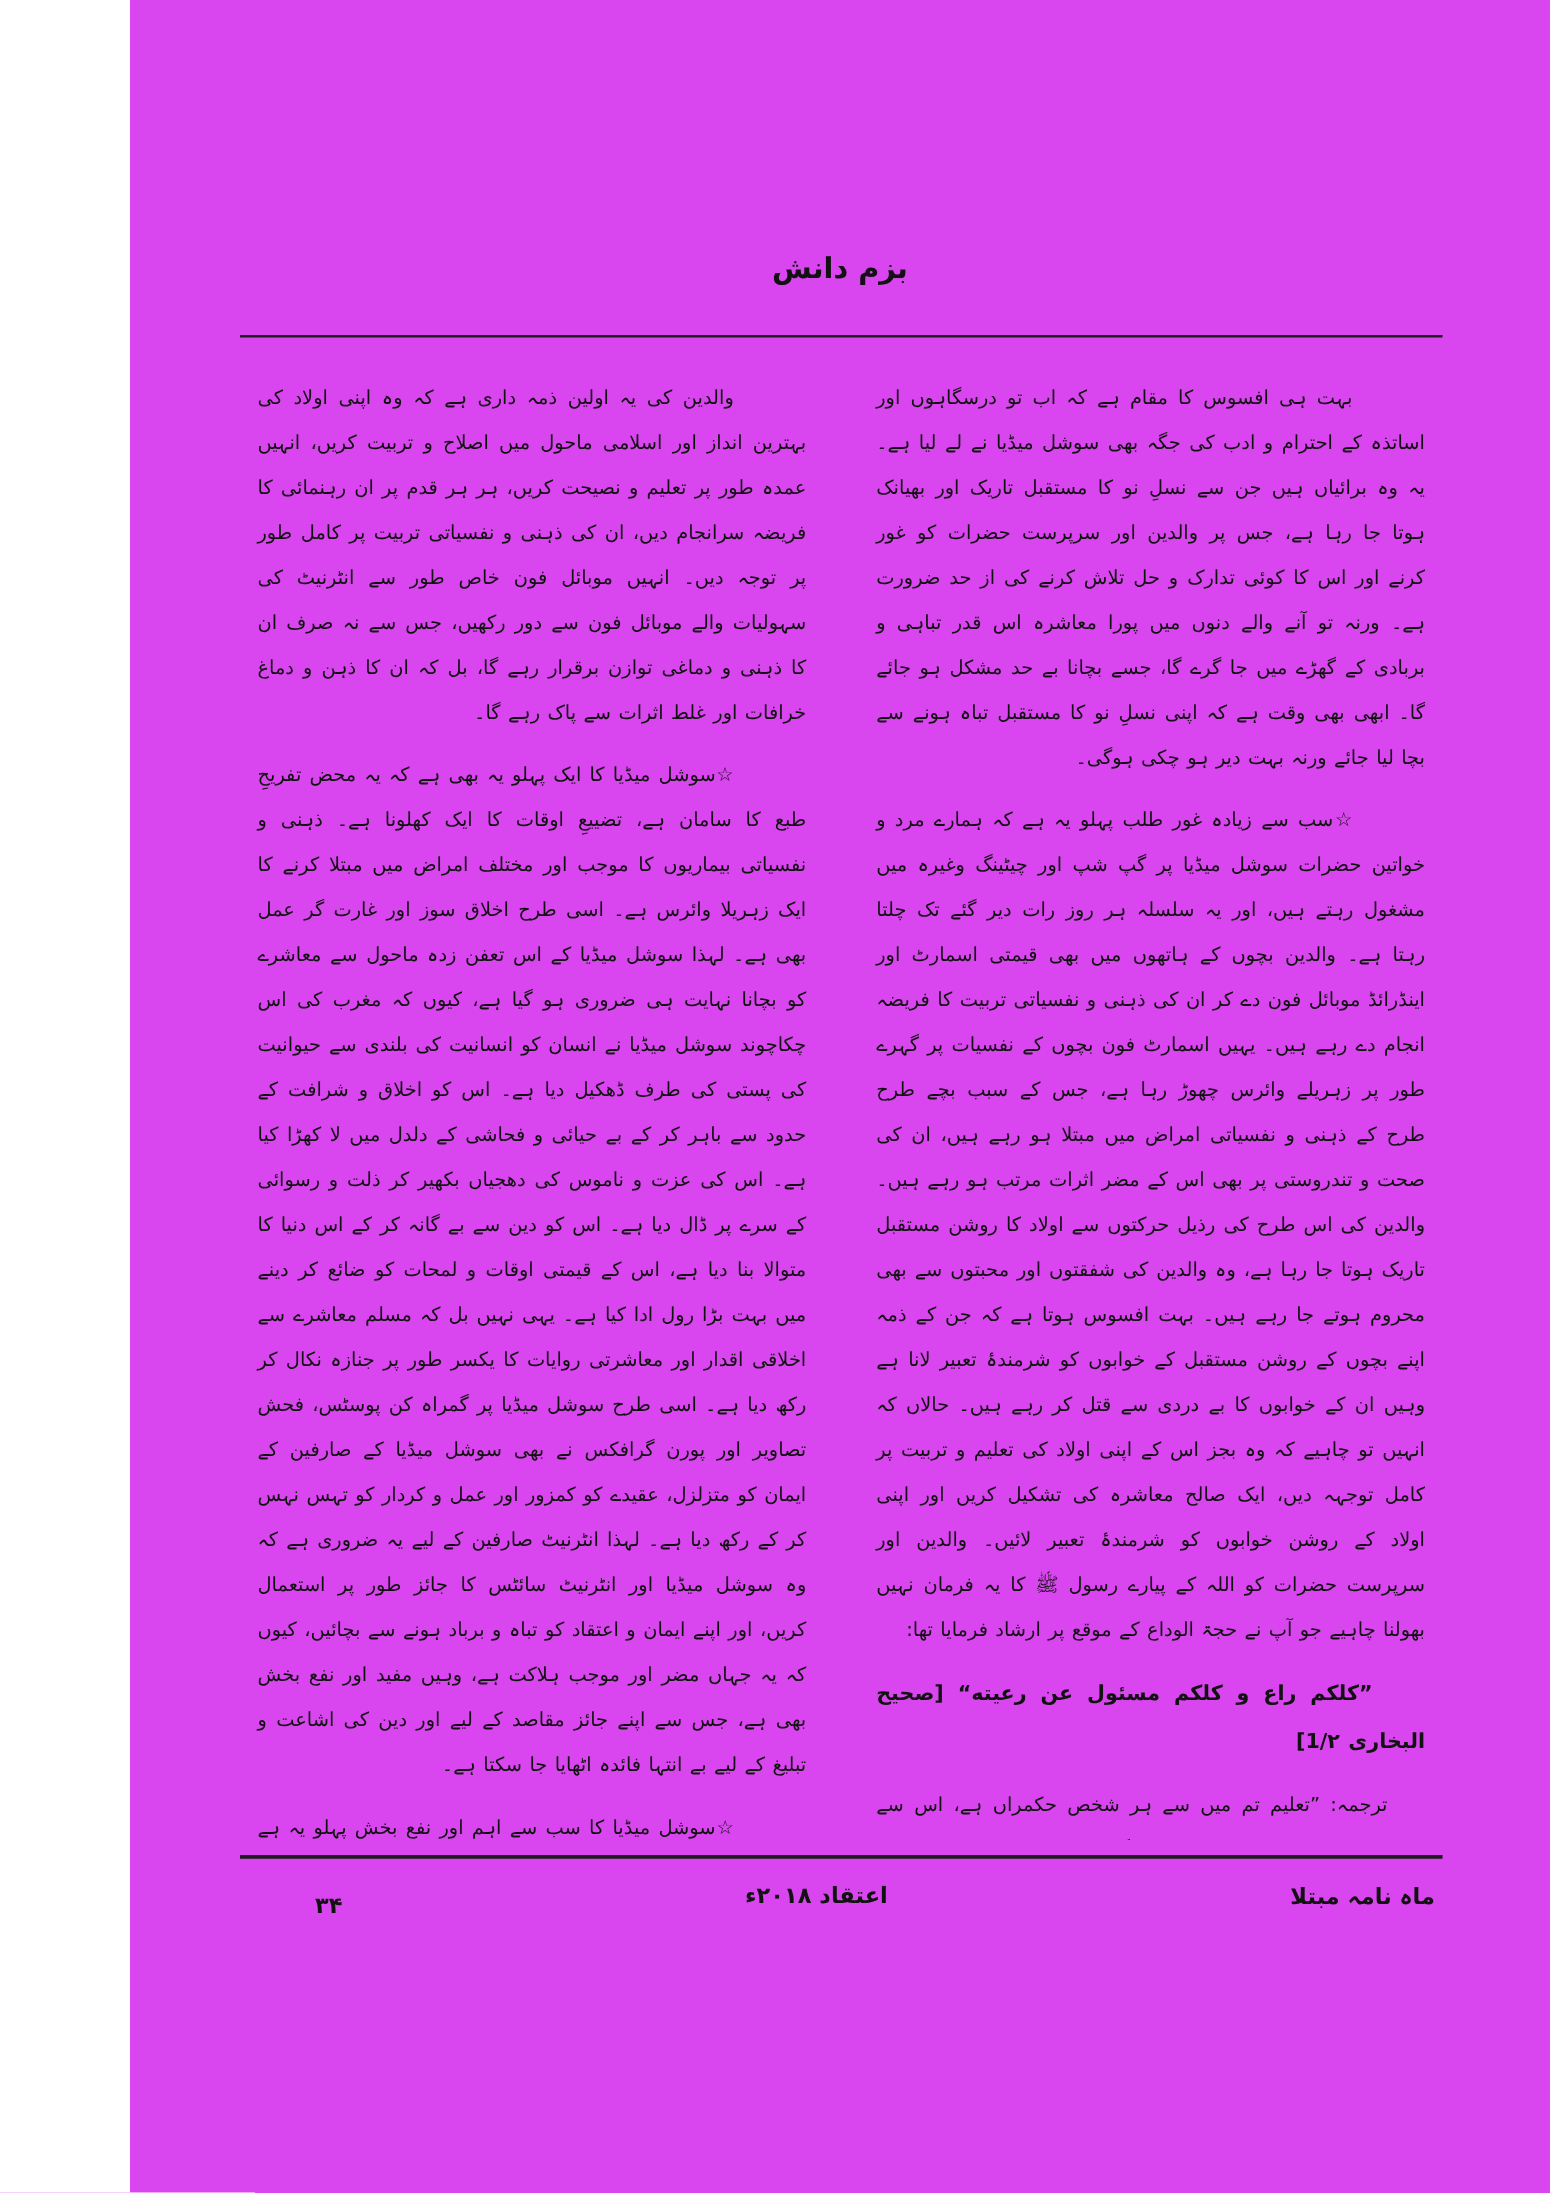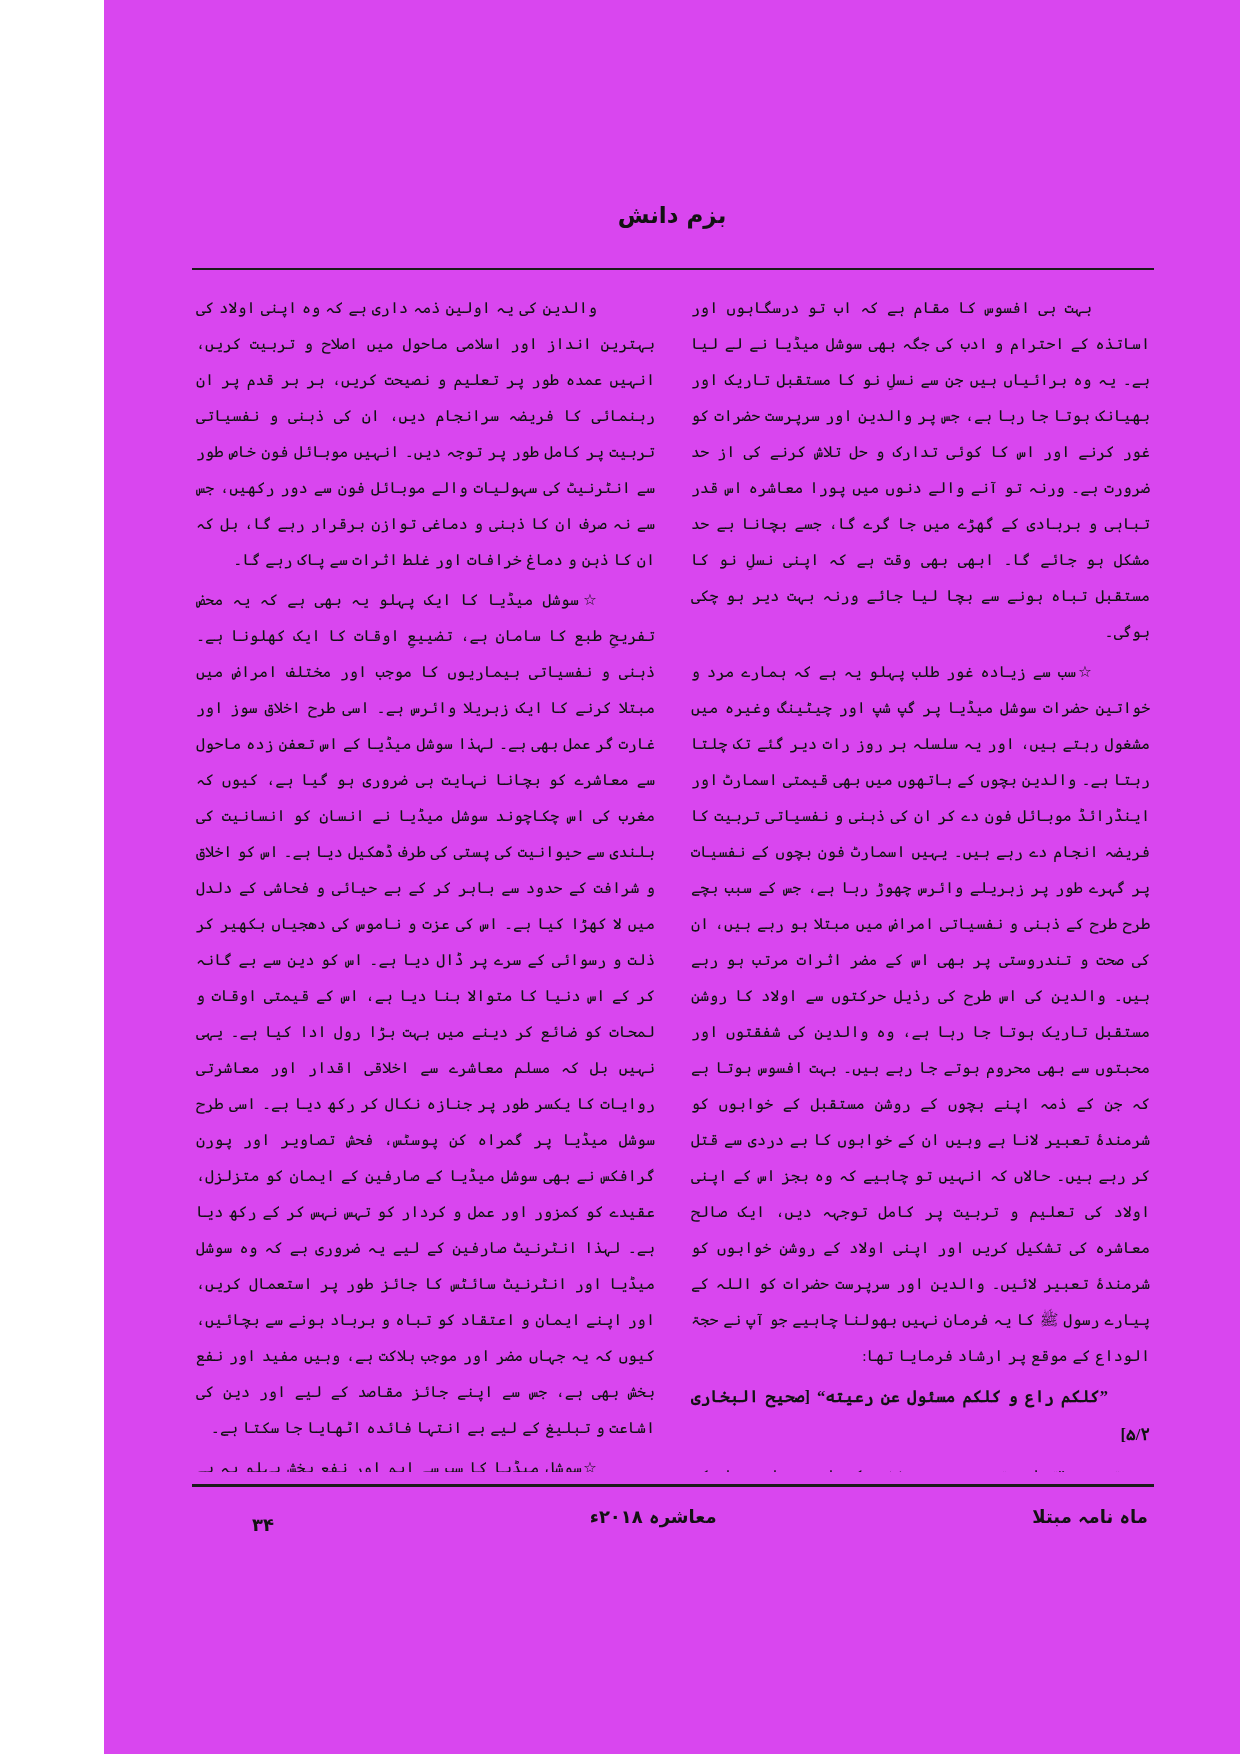--- a/index.html
+++ b/index.html
@@ -28,25 +28,24 @@
     display:flex; direction:rtl; gap:28px;
     overflow:hidden;
   }
   .column {
     flex:1 1 0; min-width:0;
     direction:rtl;
     text-align:justify;
     overflow:hidden;
   }
   .para {
-    margin:4px;
+    margin:14px;
     font-size:15.5px;
     line-height:36px;
     word-spacing:1px;
-    font-family:Liberation Serif, serif;
   }
   .para.indent { text-indent:58px; }
   .para.quote {
     font-weight:bold;
     font-size:16.5px;
     text-indent:42px;
     line-height:38px;
   }
   .para.translation { text-indent:30px; }
   .footer-rule {
@@ -71,33 +70,33 @@
     <span class="header-title">بزم دانش</span>
   </div>
 
   <div class="header-rule"></div>
 
   <div class="columns">
 
     <div class="column">
       <p class="para indent">بہت ہی افسوس کا مقام ہے کہ اب تو درسگاہوں اور اساتذہ کے احترام و ادب کی جگہ بھی سوشل میڈیا نے لے لیا ہے۔ یہ وہ برائیاں ہیں جن سے نسلِ نو کا مستقبل تاریک اور بھیانک ہوتا جا رہا ہے، جس پر والدین اور سرپرست حضرات کو غور کرنے اور اس کا کوئی تدارک و حل تلاش کرنے کی از حد ضرورت ہے۔ ورنہ تو آنے والے دنوں میں پورا معاشرہ اس قدر تباہی و بربادی کے گھڑے میں جا گرے گا، جسے بچانا بے حد مشکل ہو جائے گا۔ ابھی بھی وقت ہے کہ اپنی نسلِ نو کا مستقبل تباہ ہونے سے بچا لیا جائے ورنہ بہت دیر ہو چکی ہوگی۔</p>
       <p class="para indent">☆سب سے زیادہ غور طلب پہلو یہ ہے کہ ہمارے مرد و خواتین حضرات سوشل میڈیا پر گپ شپ اور چیٹینگ وغیرہ میں مشغول رہتے ہیں، اور یہ سلسلہ ہر روز رات دیر گئے تک چلتا رہتا ہے۔ والدین بچوں کے ہاتھوں میں بھی قیمتی اسمارٹ اور اینڈرائڈ موبائل فون دے کر ان کی ذہنی و نفسیاتی تربیت کا فریضہ انجام دے رہے ہیں۔ یہیں اسمارٹ فون بچوں کے نفسیات پر گہرے طور پر زہریلے وائرس چھوڑ رہا ہے، جس کے سبب بچے طرح طرح کے ذہنی و نفسیاتی امراض میں مبتلا ہو رہے ہیں، ان کی صحت و تندروستی پر بھی اس کے مضر اثرات مرتب ہو رہے ہیں۔ والدین کی اس طرح کی رذیل حرکتوں سے اولاد کا روشن مستقبل تاریک ہوتا جا رہا ہے، وہ والدین کی شفقتوں اور محبتوں سے بھی محروم ہوتے جا رہے ہیں۔ بہت افسوس ہوتا ہے کہ جن کے ذمہ اپنے بچوں کے روشن مستقبل کے خوابوں کو شرمندۂ تعبیر لانا ہے وہیں ان کے خوابوں کا بے دردی سے قتل کر رہے ہیں۔ حالاں کہ انہیں تو چاہیے کہ وہ بجز اس کے اپنی اولاد کی تعلیم و تربیت پر کامل توجہہ دیں، ایک صالح معاشرہ کی تشکیل کریں اور اپنی اولاد کے روشن خوابوں کو شرمندۂ تعبیر لائیں۔ والدین اور سرپرست حضرات کو اللہ کے پیارے رسول ﷺ کا یہ فرمان نہیں بھولنا چاہیے جو آپ نے حجۃ الوداع کے موقع پر ارشاد فرمایا تھا:</p>
-      <p class="para quote">”کلکم راع و کلکم مسئول عن رعیته“ [صحیح البخاری ۵/۲]</p>
+      <p class="para quote">”کلکم راع و کلکم مسئول عن رعیته“ [صحیح البخاری 1/۲]</p>
       <p class="para translation">ترجمہ: ”تعلیم تم میں سے ہر شخص حکمراں ہے، اس سے اس کی رعایا کے بارے میں سوال ہوگا“۔</p>
     </div>
 
     <div class="column">
       <p class="para indent">والدین کی یہ اولین ذمہ داری ہے کہ وہ اپنی اولاد کی بہترین انداز اور اسلامی ماحول میں اصلاح و تربیت کریں، انہیں عمدہ طور پر تعلیم و نصیحت کریں، ہر ہر قدم پر ان رہنمائی کا فریضہ سرانجام دیں، ان کی ذہنی و نفسیاتی تربیت پر کامل طور پر توجہ دیں۔ انہیں موبائل فون خاص طور سے انٹرنیٹ کی سہولیات والے موبائل فون سے دور رکھیں، جس سے نہ صرف ان کا ذہنی و دماغی توازن برقرار رہے گا، بل کہ ان کا ذہن و دماغ خرافات اور غلط اثرات سے پاک رہے گا۔</p>
       <p class="para indent">☆سوشل میڈیا کا ایک پہلو یہ بھی ہے کہ یہ محض تفریحِ طبع کا سامان ہے، تضییعِ اوقات کا ایک کھلونا ہے۔ ذہنی و نفسیاتی بیماریوں کا موجب اور مختلف امراض میں مبتلا کرنے کا ایک زہریلا وائرس ہے۔ اسی طرح اخلاق سوز اور غارت گر عمل بھی ہے۔ لہذا سوشل میڈیا کے اس تعفن زدہ ماحول سے معاشرے کو بچانا نہایت ہی ضروری ہو گیا ہے، کیوں کہ مغرب کی اس چکاچوند سوشل میڈیا نے انسان کو انسانیت کی بلندی سے حیوانیت کی پستی کی طرف ڈھکیل دیا ہے۔ اس کو اخلاق و شرافت کے حدود سے باہر کر کے بے حیائی و فحاشی کے دلدل میں لا کھڑا کیا ہے۔ اس کی عزت و ناموس کی دھجیاں بکھیر کر ذلت و رسوائی کے سرے پر ڈال دیا ہے۔ اس کو دین سے بے گانہ کر کے اس دنیا کا متوالا بنا دیا ہے، اس کے قیمتی اوقات و لمحات کو ضائع کر دینے میں بہت بڑا رول ادا کیا ہے۔ یہی نہیں بل کہ مسلم معاشرے سے اخلاقی اقدار اور معاشرتی روایات کا یکسر طور پر جنازہ نکال کر رکھ دیا ہے۔ اسی طرح سوشل میڈیا پر گمراہ کن پوسٹس، فحش تصاویر اور پورن گرافکس نے بھی سوشل میڈیا کے صارفین کے ایمان کو متزلزل، عقیدے کو کمزور اور عمل و کردار کو تہس نہس کر کے رکھ دیا ہے۔ لہذا انٹرنیٹ صارفین کے لیے یہ ضروری ہے کہ وہ سوشل میڈیا اور انٹرنیٹ سائٹس کا جائز طور پر استعمال کریں، اور اپنے ایمان و اعتقاد کو تباہ و برباد ہونے سے بچائیں، کیوں کہ یہ جہاں مضر اور موجب ہلاکت ہے، وہیں مفید اور نفع بخش بھی ہے، جس سے اپنے جائز مقاصد کے لیے اور دین کی اشاعت و تبلیغ کے لیے بے انتہا فائدہ اٹھایا جا سکتا ہے۔</p>
       <p class="para indent">☆سوشل میڈیا کا سب سے اہم اور نفع بخش پہلو یہ ہے کہ موجودہ دور میں یہ دعوت و تبلیغ کا ایک موثر ترین ذریعہ بھی ہے، عالمی سطح پر اپنی آواز پہنچانے کا آلہ بھی ہے، مخالفینِ اسلام کے احوال و افکار سے واقفیت اور ان کے افکار و نظریات سے قومِ مسلم کو بچانے کا ایک مستحکم پلیٹ فارم بھی ہے، اغیار کی سازشوں اور منصوبوں کو ناکام بنانے کا ہتھیار بھی ہے، اور</p>
     </div>
 
   </div>
 
   <div class="footer-rule"></div>
 
   <div class="footer">
     <span class="magazine-name">ماہ نامہ مبتلا</span>
-    <span class="issue-date">معاشرہ ۲۰۱۸ء</span>
+    <span class="issue-date">اعتقاد ۲۰۱۸ء</span>
     <span class="page-number">۳۴</span>
   </div>
 
 </div>
 
 </body></html>

